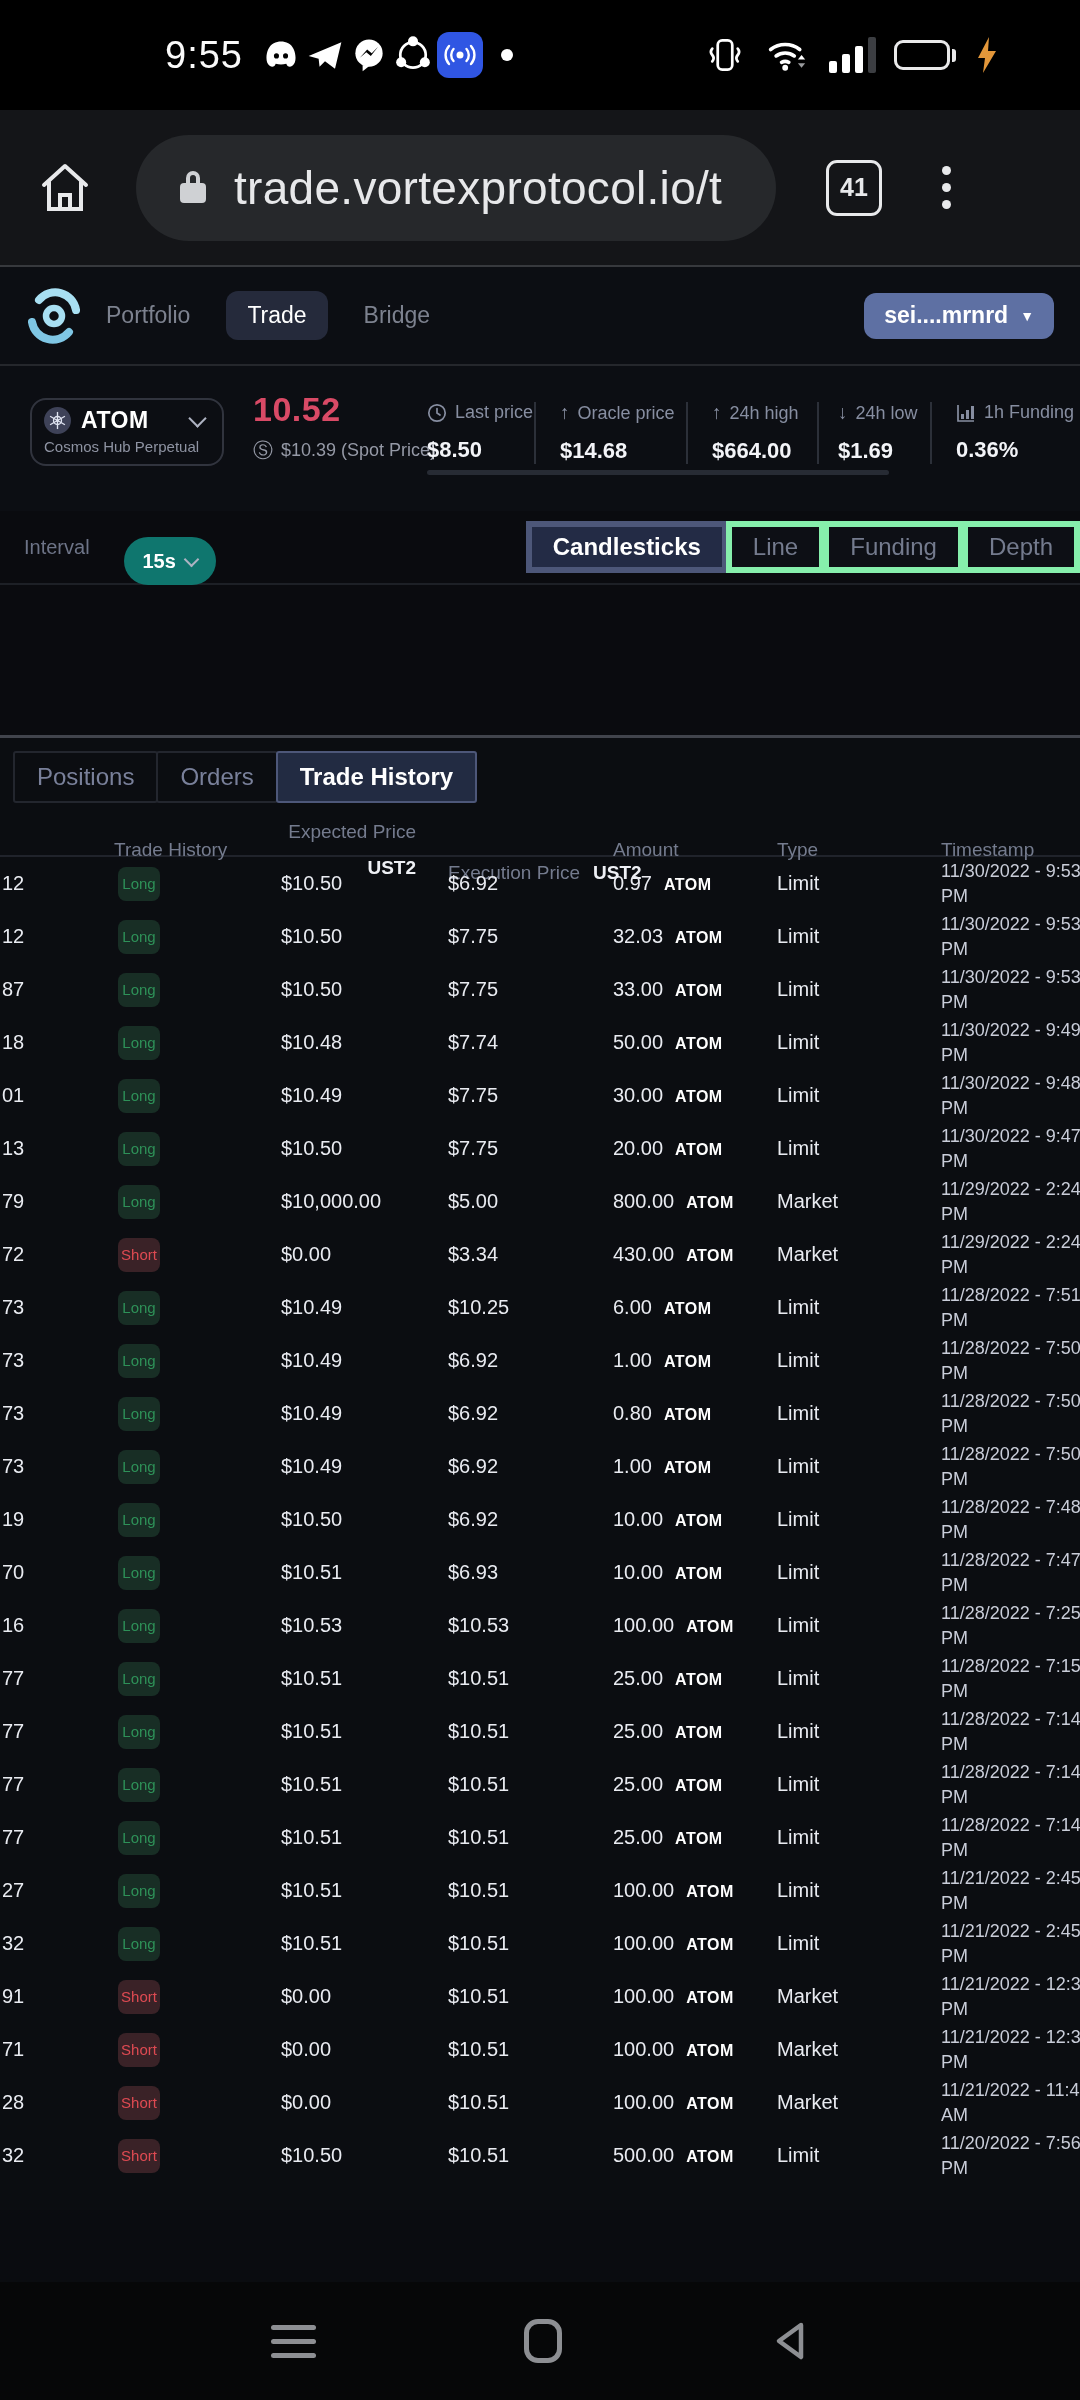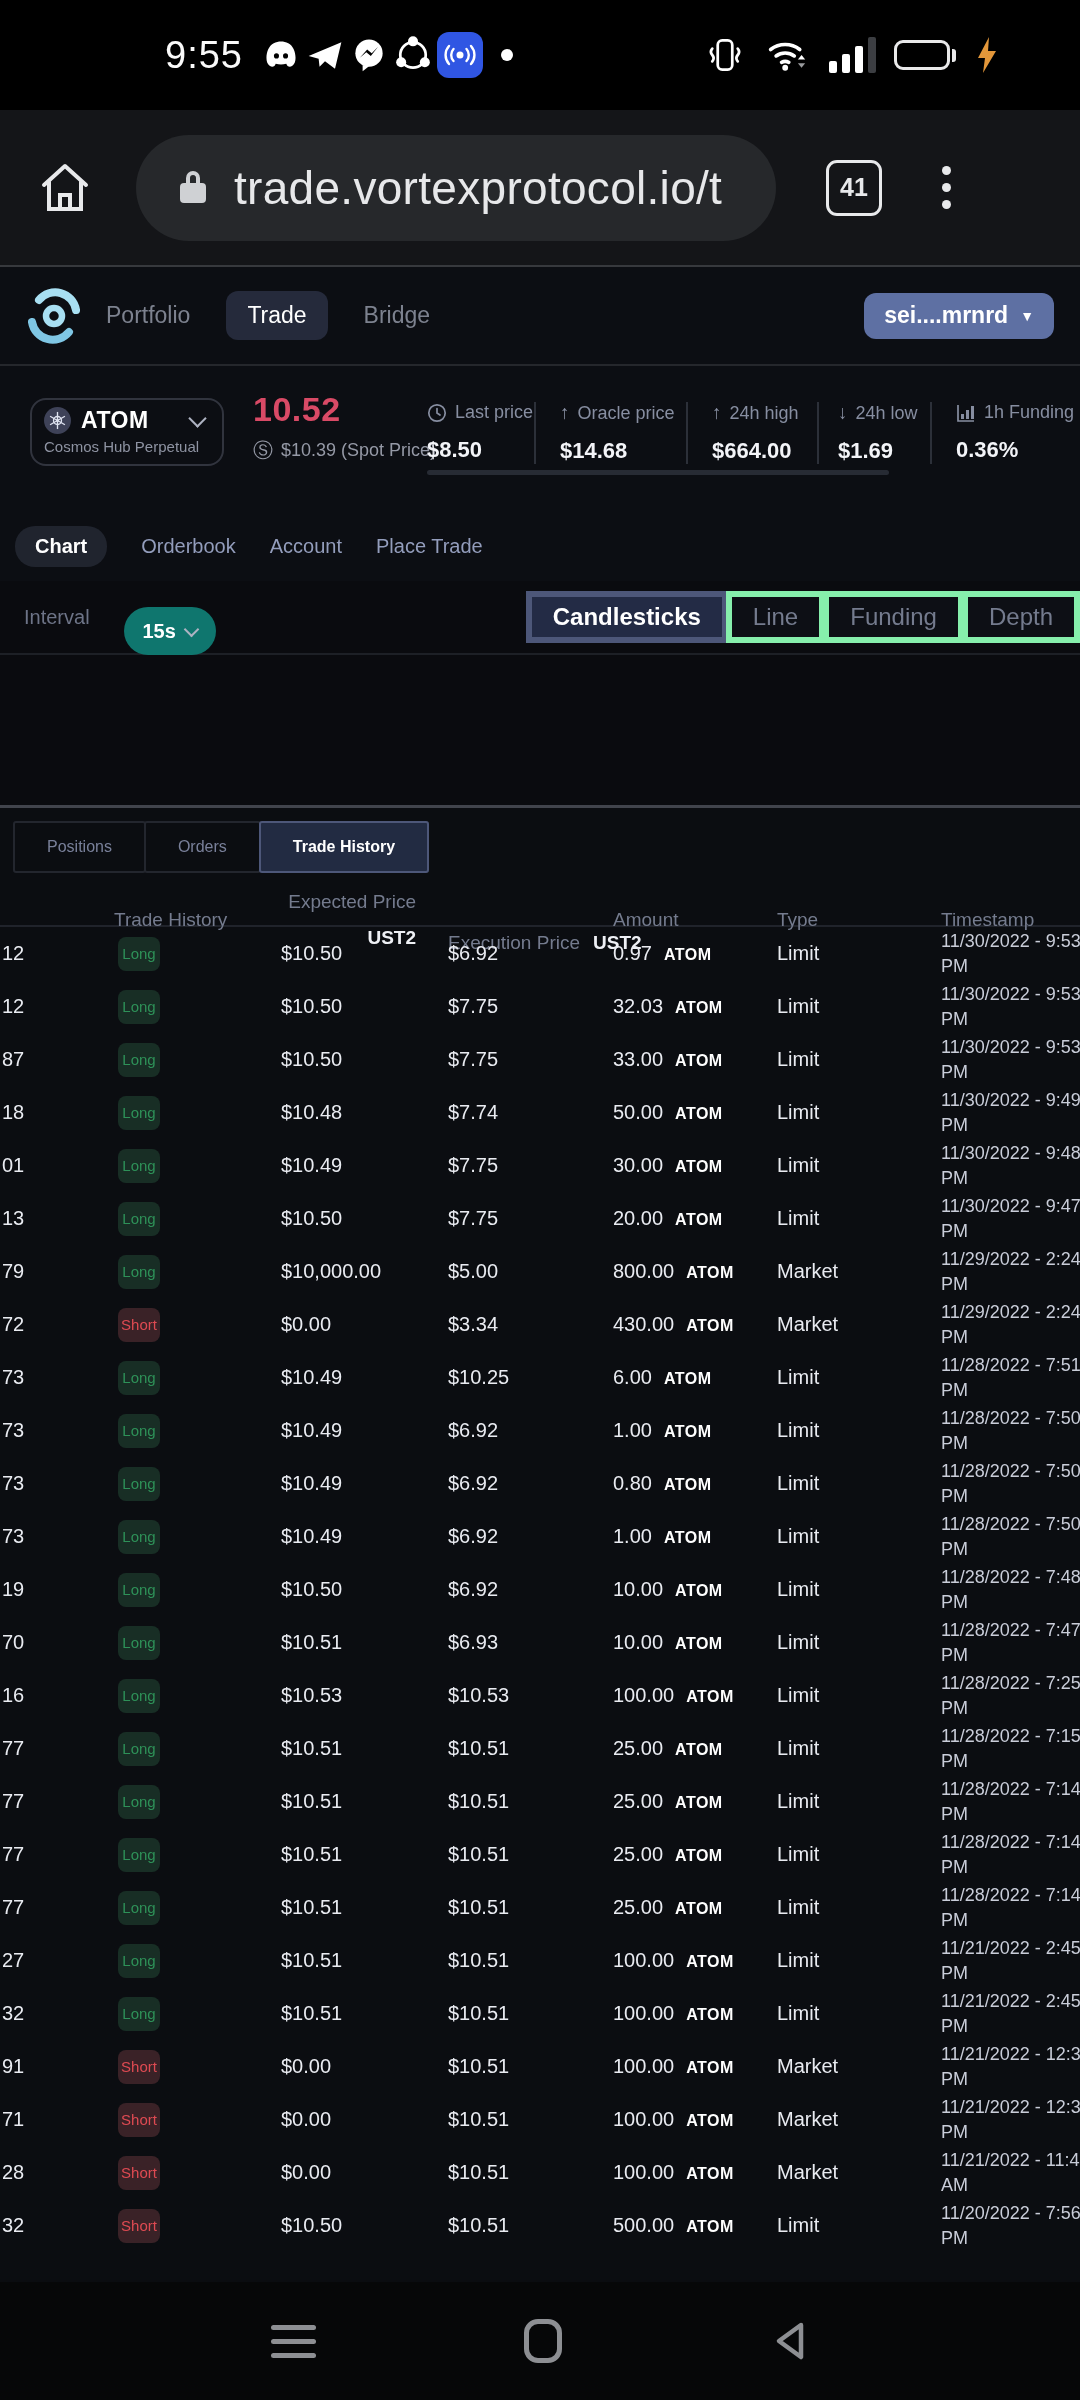--- a/index.html
+++ b/index.html
@@ -76,21 +76,21 @@
   .interval-pill{margin-left:34px;width:92px;height:48px;border-radius:24px;background:#0f766e;display:flex;align-items:center;justify-content:center;gap:10px;color:#fff;font-size:20px;font-weight:bold;margin-top:28px;}
   .interval-pill .chev{margin:0 0 0 0;width:9px;height:9px;margin-top:-4px;}
   .modes{margin-left:auto;display:flex;height:52px;}
   .mode-btn{display:flex;align-items:center;justify-content:center;padding:0 21px;border:6px solid #86efac;margin-left:-2px;color:#747b8e;font-size:24px;background:#0d0f15;white-space:nowrap;}
   .mode-btn.active{background:#232b45;border-color:#4d5779;color:#fff;font-weight:bold;}
   .chart-empty{height:150px;}
 
   
   .history{background:#0b0d11;padding-bottom:28px;}
   .htabs{display:flex;padding:13px 0 0 15px;}
-  .htab{display:flex;align-items:center;justify-content:center;height:48px;padding:0 32px;border:2px solid #23262e;margin-left:-2px;color:#79809a;font-size:16px;border-radius:3px;background:transparent;white-space:nowrap;}
+  .htab{display:flex;align-items:center;justify-content:center;height:48px;padding:0 22px;border:2px solid #23262e;margin-left:-2px;color:#79809a;font-size:24px;border-radius:3px;background:transparent;white-space:nowrap;}
   .htab.active{background:#222b42;border-color:#4d5779;color:#fff;font-weight:bold;}
   .thead,.trow{display:grid;grid-template-columns:36px 160px 220px 197px 164px 164px 1fr;align-items:center;}
   .thead{margin-top:12px;height:40px;border-bottom:2px solid #20232b;color:#747b8e;font-size:19px;}
   .thead .hcell{white-space:nowrap;}
   .h-side{grid-column:2;padding-left:78px;}
   .h-exp{grid-column:3;padding-left:85px;display:flex;gap:14px;align-items:flex-end;flex-direction:column;}
   .h-exe{grid-column:4;padding-left:32px;display:flex;gap:13px;align-items:center;margin-top:47px;}
   .h-amt{grid-column:5;}
   .h-type{grid-column:6;}
   .h-ts{grid-column:7;}
@@ -314,26 +314,20 @@
                 </svg>
               </span>
             <span>1h Funding</span>
           </div>
           <div class="stat-value">0.36%</div>
         </div>
       </div>
       <div class="stats-scroll"></div>
     </div>
 
-    <div class="viewtabs">
-      <span class="vtab active">Chart</span>
-      <span class="vtab">Orderbook</span>
-      <span class="vtab">Account</span>
-      <span class="vtab">Place Trade</span>
-    </div>
 
     <div class="chartsec">
       <div class="interval-row">
         <span class="interval-label">Interval</span>
         <span class="interval-pill">
           <span>15s</span>
           <span class="chev"></span>
         </span>
         <div class="modes">
           <span class="mode-btn active">Candlesticks</span>

